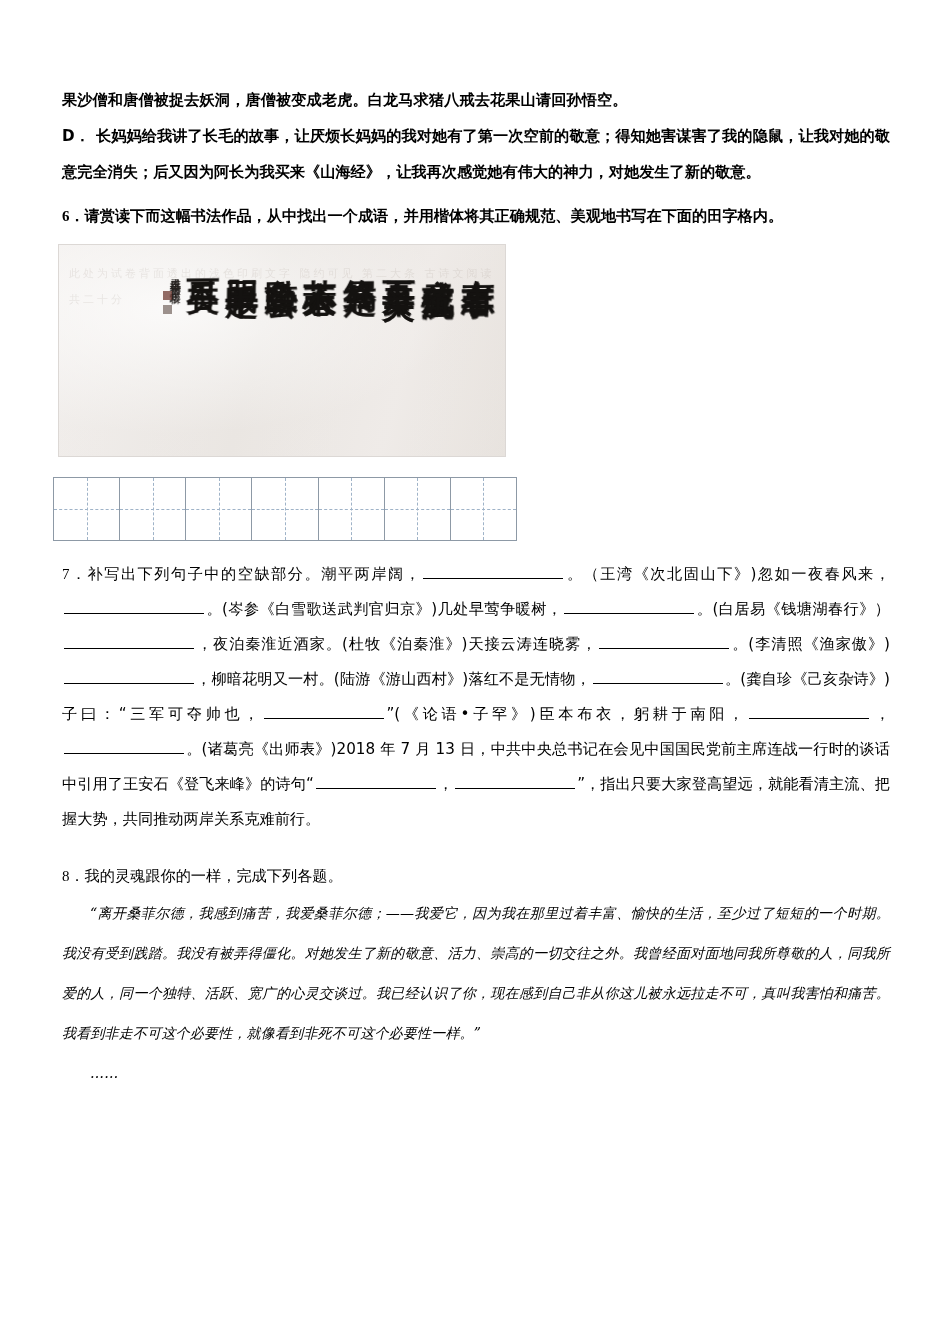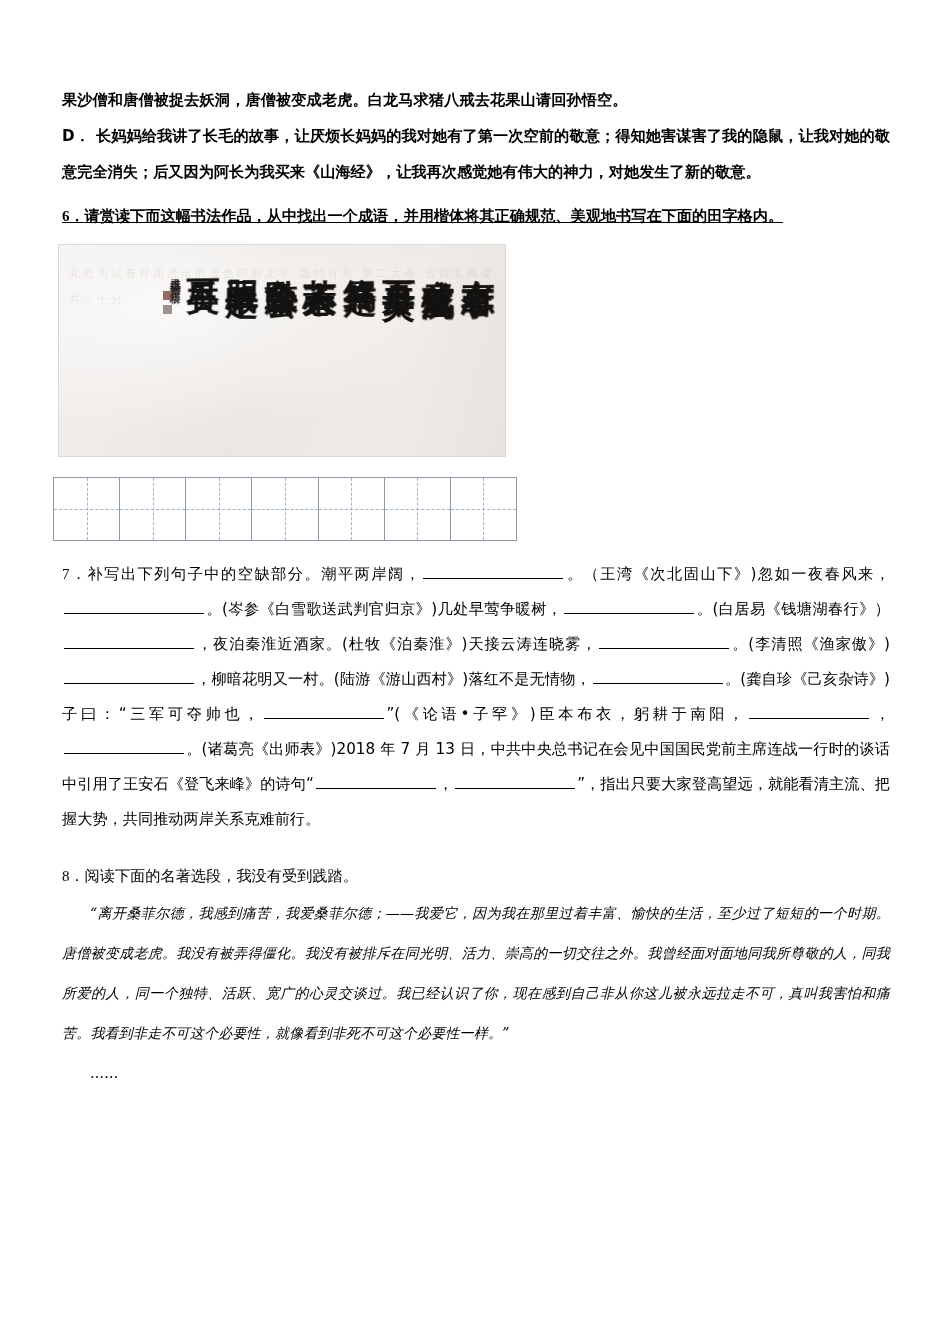--- a/index.html
+++ b/index.html
@@ -44,21 +44,21 @@
     font-weight: bold;
     margin-right: 6px;
   }
 
   .q-num {
     font-family: "Liberation Serif", "DejaVu Serif", serif;
     font-size: 15px;
   }
 
   
-  .q6-line { margin-top: 8px; text-decoration: underline; }
+  .q6-line { margin-top: 8px; }
 
   .calligraphy-wrap {
     margin-top: 10px;
     margin-left: -4px;
     width: 448px;
     height: 213px;
     position: relative;
     overflow: hidden;
     background: #efeceb;
     border: 1px solid #dcd8d5;
@@ -258,21 +258,21 @@
       <div class="grid-cell"></div>
       <div class="grid-cell"></div>
       <div class="grid-cell"></div>
     </div>
 
     <div class="q7">
       <span class="q-num">7．</span><span id="q7-body"><span>补写出下列句子中的空缺部分。潮平两岸阔，</span><span class="blank b-140"></span><span>。（王湾《次北固山下》)忽如一夜春风来，</span><span class="blank b-140"></span><span>。(岑参《白雪歌送武判官归京》)几处早莺争暖树，</span><span class="blank b-130"></span><span>。(白居易《钱塘湖春行》）</span><span class="blank b-130"></span><span>，夜泊秦淮近酒家。(杜牧《泊秦淮》)天接云涛连晓雾，</span><span class="blank b-130"></span><span>。(李清照《渔家傲》)</span><span class="blank b-130"></span><span>，柳暗花明又一村。(陆游《游山西村》)落红不是无情物，</span><span class="blank b-130"></span><span>。(龚自珍《己亥杂诗》)子曰：“三军可夺帅也，</span><span class="blank b-120"></span><span>”(《论语•子罕》)臣本布衣，躬耕于南阳，</span><span class="blank b-120"></span><span>，</span><span class="blank b-120"></span><span>。(诸葛亮《出师表》)2018 年 7 月 13 日，中共中央总书记在会见中国国民党前主席连战一行时的谈话中引用了王安石《登飞来峰》的诗句“</span><span class="blank b-120"></span><span>，</span><span class="blank b-120"></span><span>”，指出只要大家登高望远，就能看清主流、把握大势，共同推动两岸关系克难前行。</span></span>
     </div>
 
     <div class="q8-head">
-      <span class="q-num">8．</span><span>阅读下面的名著选段，我没有受到践踏。</span>
+      <span class="q-num">8．</span><span>我的灵魂跟你的一样，完成下列各题。</span>
     </div>
     <div class="novel">
-      <p class="indent2">“离开桑菲尔德，我感到痛苦，我爱桑菲尔德；——我爱它，因为我在那里过着丰富、愉快的生活，至少过了短短的一个时期。唐僧被变成老虎。我没有被弄得僵化。我没有被排斥在同光明、活力、崇高的一切交往之外。我曾经面对面地同我所尊敬的人，同我所爱的人，同一个独特、活跃、宽广的心灵交谈过。我已经认识了你，现在感到自己非从你这儿被永远拉走不可，真叫我害怕和痛苦。我看到非走不可这个必要性，就像看到非死不可这个必要性一样。”</p>
+      <p class="indent2">“离开桑菲尔德，我感到痛苦，我爱桑菲尔德；——我爱它，因为我在那里过着丰富、愉快的生活，至少过了短短的一个时期。我没有受到践踏。我没有被弄得僵化。对她发生了新的敬意、活力、崇高的一切交往之外。我曾经面对面地同我所尊敬的人，同我所爱的人，同一个独特、活跃、宽广的心灵交谈过。我已经认识了你，现在感到自己非从你这儿被永远拉走不可，真叫我害怕和痛苦。我看到非走不可这个必要性，就像看到非死不可这个必要性一样。”</p>
       <p class="indent2">……</p>
     </div>
 
   </div>
 </div>
 
 </body></html>

